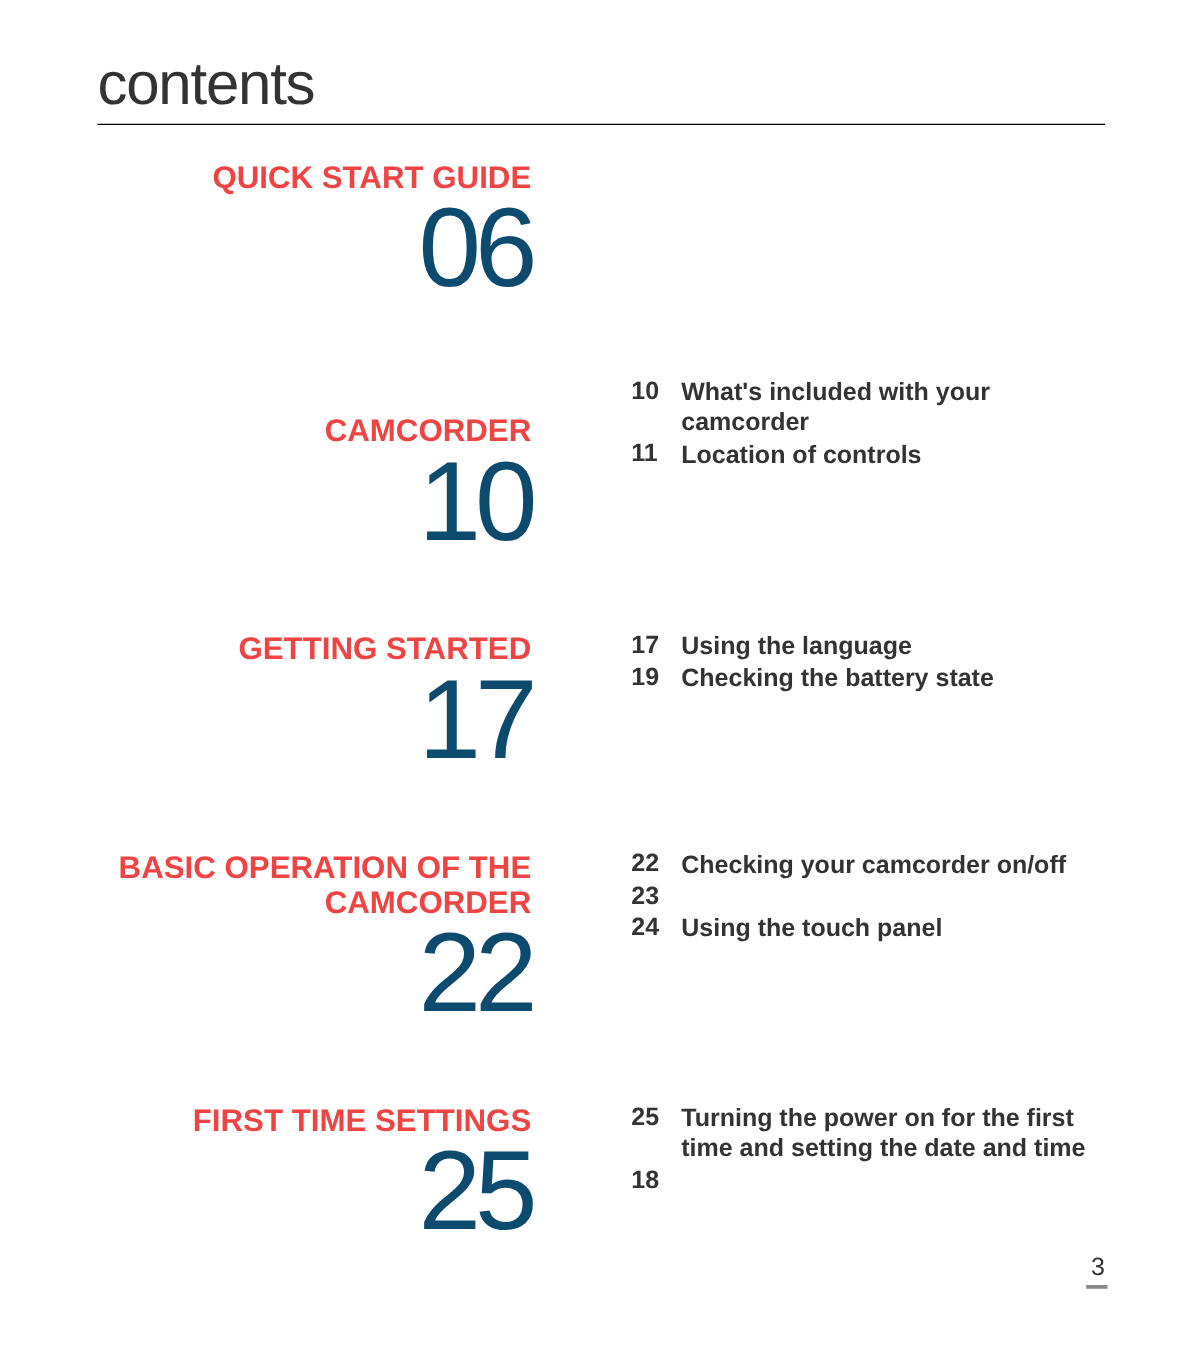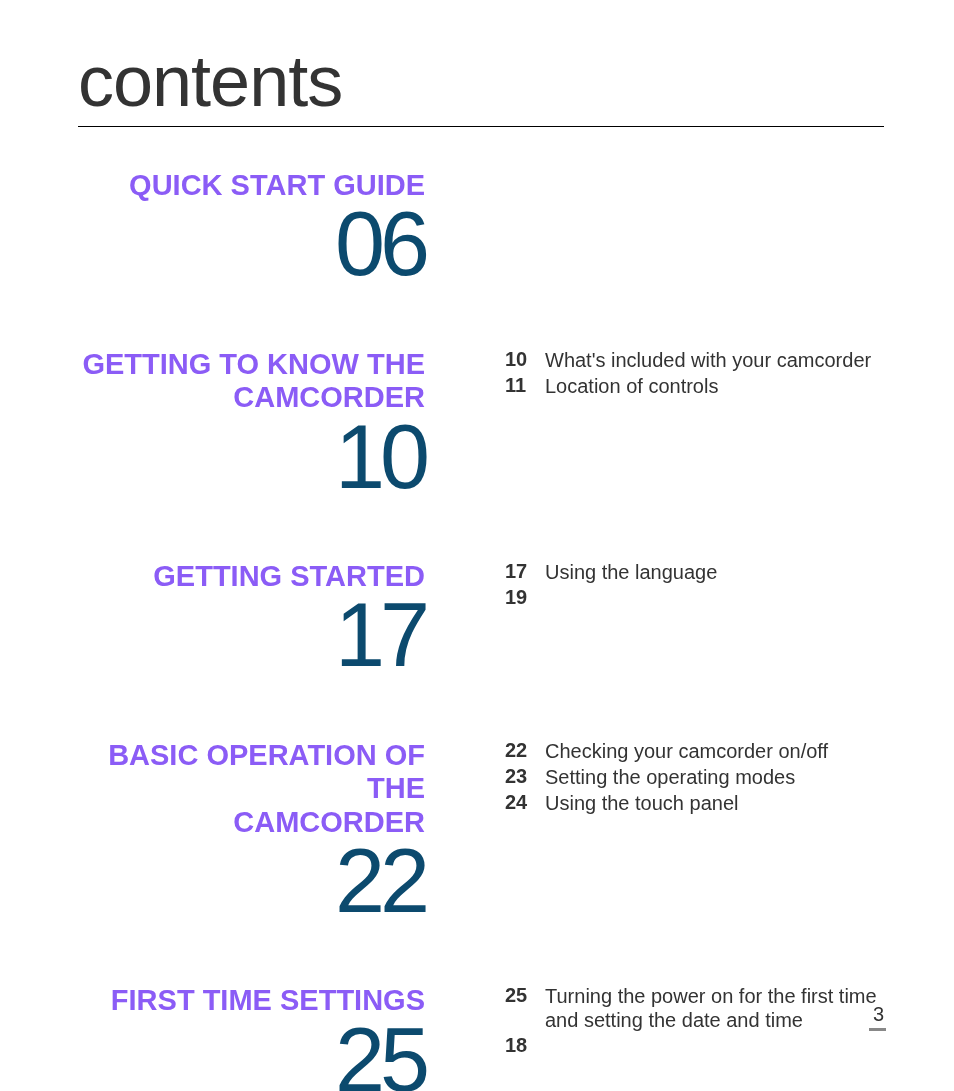--- a/index.html
+++ b/index.html
@@ -10,45 +10,45 @@
     body {
       font-family: "Helvetica Neue", Helvetica, Arial, sans-serif;
       background: #fff;
       color: #000;
       width: 954px;
       height: 1091px;
       position: relative;
       padding: 40px 70px 40px 70px;
     }
     .page-title {
-      font-size: 72px;
+      font-size: 48px;
       font-weight: 200;
       letter-spacing: -1px;
       color: #333;
       border-bottom: 1px solid #000;
       padding-bottom: 4px;
-      margin-bottom: 42px;
+      margin-bottom: 28px;
       margin-left: 8px;
     }
     .toc-section {
       display: grid;
       grid-template-columns: 355px 80px 1fr;
       column-gap: 0;
       margin-bottom: 60px;
     }
     .section-left {
       text-align: right;
       padding-right: 0;
     }
     .section-heading {
-      font-size: 29px;
+      font-size: 25px;
       font-weight: 700;
       letter-spacing: 0px;
       line-height: 1.15;
-      color: #8b5cf6;
+      color: #ef4444;
     }
     .section-pagenum {
       font-size: 90px;
       font-weight: 100;
       color: #0c4a6e;
       letter-spacing: -5px;
       line-height: 0.95;
       margin-top: 0px;
     }
     .section-spacer {
@@ -63,21 +63,21 @@
     }
     .sub-page {
       font-weight: 700;
       font-size: 20px;
       width: 40px;
       flex-shrink: 0;
       color: #333;
     }
     .sub-title {
       font-size: 20px;
-      font-weight: 400;
+      font-weight: 700;
       color: #333;
       line-height: 1.2;
     }
     .page-number {
       position: absolute;
       bottom: 60px;
       right: 68px;
       font-size: 20px;
       font-weight: 400;
       color: #333;
@@ -99,21 +99,21 @@
     </div>
     <div class="section-pagenum">06</div>
   </div>
   <div class="section-spacer"></div>
   <div class="section-right"></div>
 </div>
 
 <div class="toc-section">
   <div class="section-left">
     <div class="section-heading">
-      <span>GETTING TO KNOW THE</span><br>
+      <br>
       <span>CAMCORDER</span>
     </div>
     <div class="section-pagenum">10</div>
   </div>
   <div class="section-spacer"></div>
   <div class="section-right">
     <div class="sub-row">
       <span class="sub-page">10</span>
       <span class="sub-title">What's included with your camcorder</span>
     </div>
@@ -132,41 +132,41 @@
     <div class="section-pagenum">17</div>
   </div>
   <div class="section-spacer"></div>
   <div class="section-right">
     <div class="sub-row">
       <span class="sub-page">17</span>
       <span class="sub-title">Using the language</span>
     </div>
     <div class="sub-row">
       <span class="sub-page">19</span>
+      <span class="sub-title">Checking the battery state</span>
     </div>
   </div>
 </div>
 
 <div class="toc-section">
   <div class="section-left">
     <div class="section-heading">
       <span>BASIC OPERATION OF THE</span><br>
       <span>CAMCORDER</span>
     </div>
     <div class="section-pagenum">22</div>
   </div>
   <div class="section-spacer"></div>
   <div class="section-right">
     <div class="sub-row">
       <span class="sub-page">22</span>
       <span class="sub-title">Checking your camcorder on/off</span>
     </div>
     <div class="sub-row">
       <span class="sub-page">23</span>
-      <span class="sub-title">Setting the operating modes</span>
     </div>
     <div class="sub-row">
       <span class="sub-page">24</span>
       <span class="sub-title">Using the touch panel</span>
     </div>
   </div>
 </div>
 
 <div class="toc-section">
   <div class="section-left">

